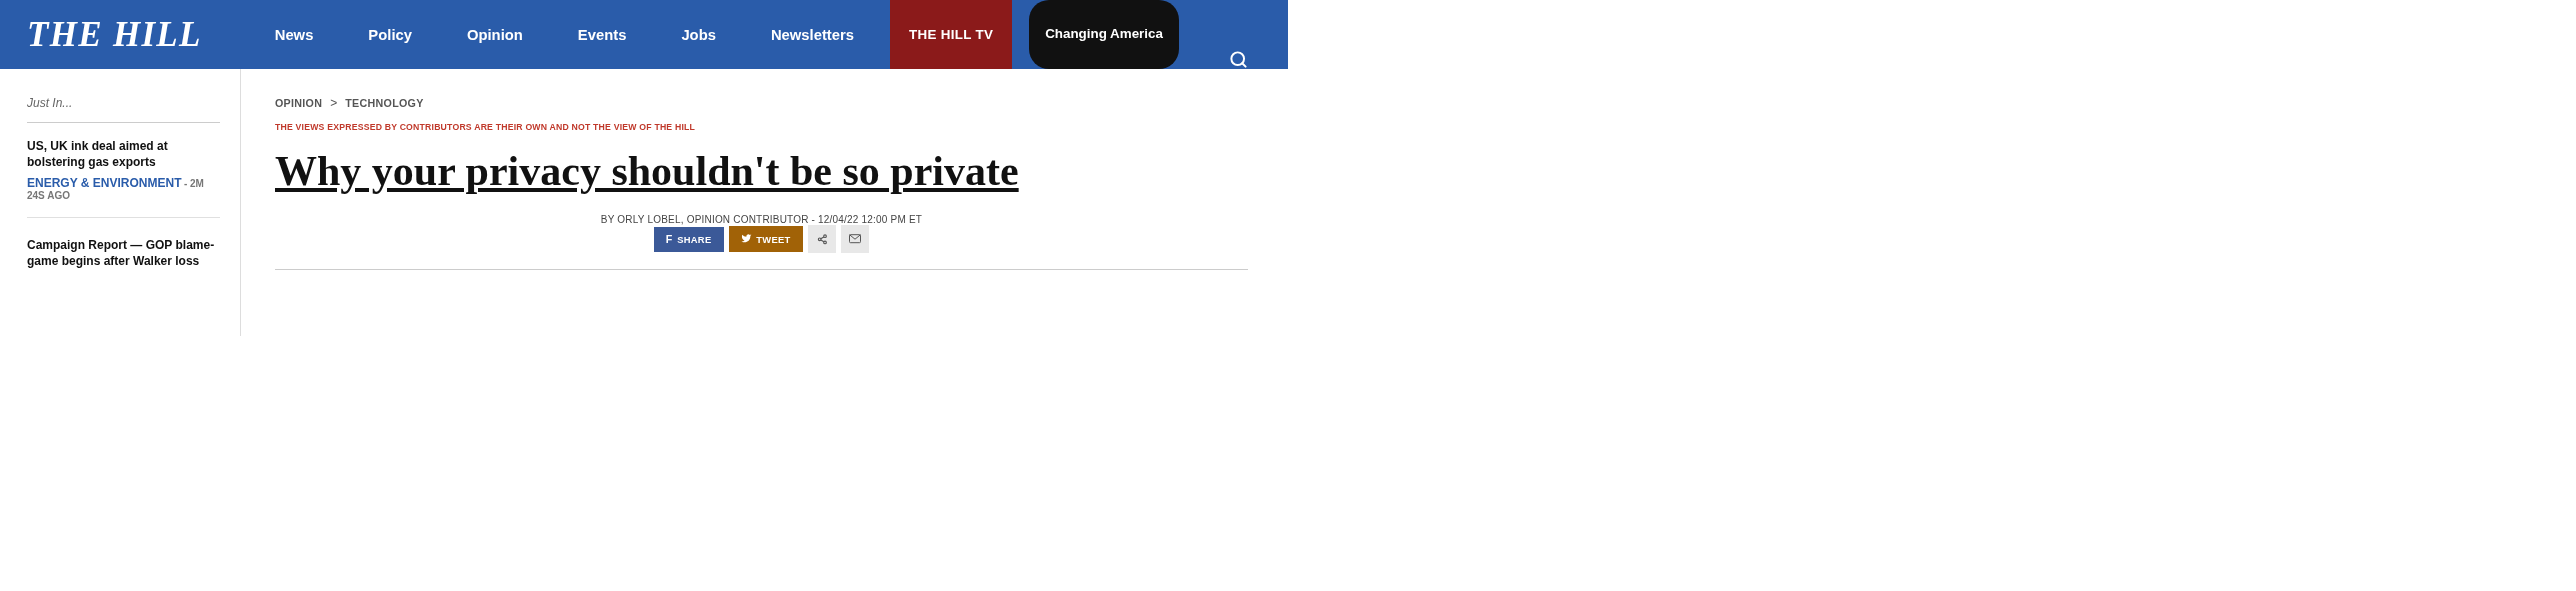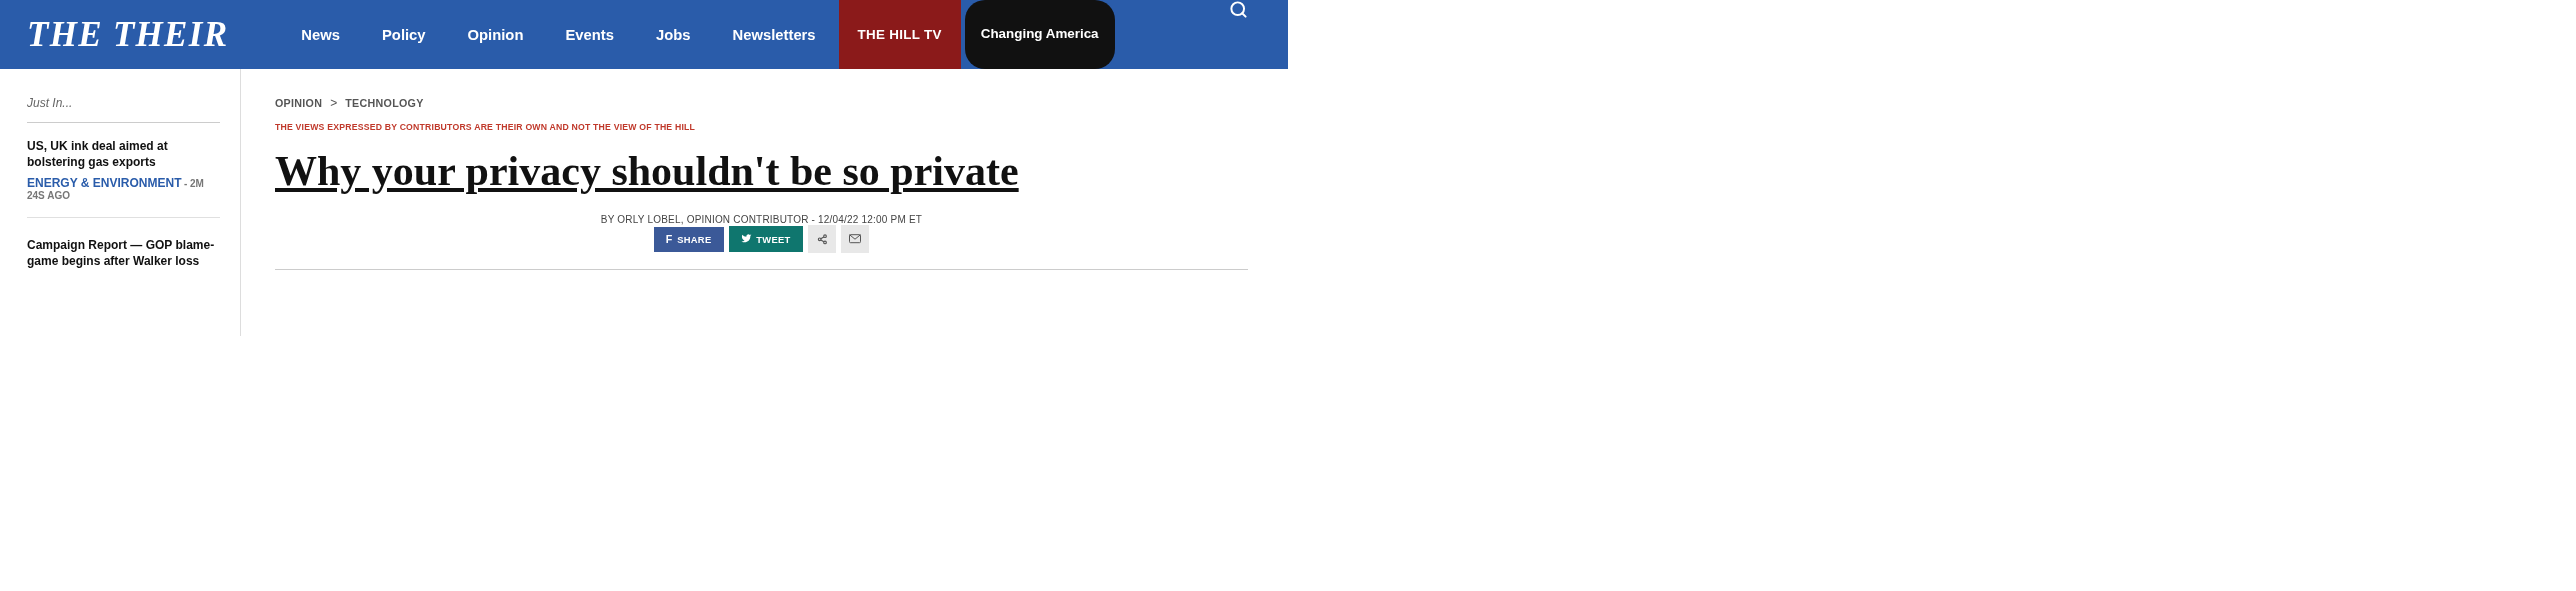--- a/index.html
+++ b/index.html
@@ -30,23 +30,23 @@
       font-weight: 900;
       font-family: Georgia, 'Times New Roman', serif;
       font-style: italic;
       letter-spacing: 1.3px;
       margin-right: 54px;
       white-space: nowrap;
     }
 
     .nav-links {
       display: flex;
-      align-items: flex-start;
+      align-items: flex-end;
       flex: 1;
-      gap: 4px;
+      gap: 17px;
     }
 
     .nav-item {
       color: #fff;
       font-size: 14.8px;
       font-weight: 600;
       padding: 0 19px;
       height: 69px;
       display: flex;
       align-items: center;
@@ -234,21 +234,21 @@
       letter-spacing: 0.3px;
       text-transform: uppercase;
     }
 
     .social-btn.facebook {
       background: #3b5998;
       color: #fff;
     }
 
     .social-btn.twitter {
-      background: #0f766e;
+      background: #a16207;
       color: #fff;
     }
 
     .social-btn-icon {
       font-size: 10.7px;
       font-weight: 700;
     }
 
     .social-btn-icon-only {
       display: flex;
@@ -265,21 +265,21 @@
     .article-divider {
       border: none;
       border-top: 0.7px solid #ccc;
       margin-top: 6.7px;
     }
   </style>
 </head>
 <body>
 
 <header class="header">
-  <div class="logo">THE THEIR</div>
+  <div class="logo">THE HILL</div>
 
   <nav class="nav-links">
     <a class="nav-item">News</a>
     <a class="nav-item">Policy</a>
     <a class="nav-item">Opinion</a>
     <a class="nav-item">Events</a>
     <a class="nav-item">Jobs</a>
     <a class="nav-item">Newsletters</a>
     <a class="nav-item hill-tv">THE HILL TV</a>
     <a class="nav-item changing-america">Changing America</a>

